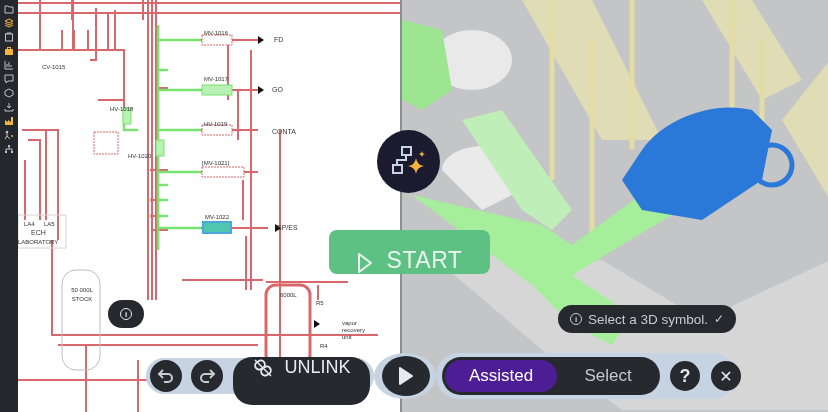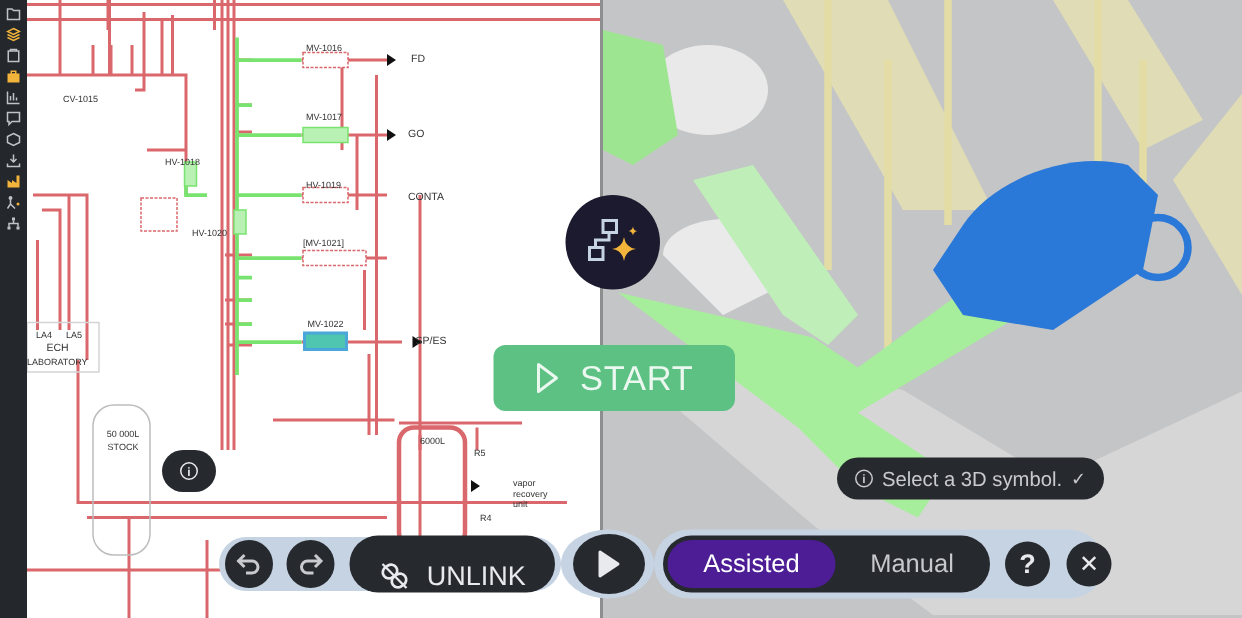--- a/index.html
+++ b/index.html
@@ -6,26 +6,26 @@
 body{width:828px;height:412px;overflow:hidden;background:#fff;font-family:"Liberation Sans",sans-serif;position:relative}
 .sidebar{position:absolute;left:0;top:0;width:18px;height:412px;background:#24272c;display:flex;flex-direction:column;align-items:center;padding-top:3px;gap:3px}
 .sb-icon{width:12px;height:11px;display:flex;align-items:center;justify-content:center}
 .sb-icon svg{width:10px;height:10px}
 .pid{position:absolute;left:18px;top:0;width:382px;height:412px;background:#fff;overflow:hidden}
 .scene{position:absolute;left:400px;top:0;width:428px;height:412px;overflow:hidden;background:#c9cacb;border-left:2px solid #8c8e90}
 .plbl{position:absolute;font-size:6px;color:#333;white-space:nowrap}
 .big{font-size:7px}
 .toast{position:absolute;background:#26292e;color:#e8eaed;border-radius:14px;display:flex;align-items:center;gap:6px;font-size:14px;padding:0 12px}
 .toast .ic{width:12px;height:12px;border:1.3px solid #e8eaed;border-radius:50%;font-size:8px;display:flex;align-items:center;justify-content:center;font-weight:bold}
-.start{position:absolute;left:329px;top:230px;width:161px;height:44px;background:#5cc183;border-radius:8px;display:flex;align-items:center;justify-content:center;gap:14px;color:#eaf8ef;font-size:23px;letter-spacing:.5px}
+.start{position:absolute;left:329px;top:230px;width:161px;height:44px;background:#5cc183;border-radius:8px;display:flex;align-items:flex-end;justify-content:center;gap:14px;color:#eaf8ef;font-size:23px;letter-spacing:.5px}
 .logo{position:absolute;left:377px;top:130px;width:63px;height:63px;border-radius:50%;background:#1b1a2e;display:flex;align-items:center;justify-content:center}
 .toolbar{position:absolute;left:140px;top:353px;height:46px;width:612px}
 .tb-bg{position:absolute;background:#c6d3e3;border-radius:23px}
 .circ{position:absolute;border-radius:50%;background:#26292e;display:flex;align-items:center;justify-content:center;color:#e8eaed}
-.unlink{position:absolute;left:93px;top:4px;width:137px;height:38px;background:#26292e;border-radius:19px;display:flex;align-items:flex-end;justify-content:center;gap:10px;color:#e8eaed;font-size:18px}
+.unlink{position:absolute;left:93px;top:4px;width:137px;height:48px;background:#26292e;border-radius:19px;display:flex;align-items:flex-start;justify-content:center;gap:10px;color:#e8eaed;font-size:18px}
 .seg{position:absolute;left:302px;top:4px;width:218px;height:38px;background:#26292e;border-radius:19px}
 .seg .on{position:absolute;left:3px;top:3px;width:112px;height:32px;background:#4c1d95;border-radius:16px;color:#fff;font-size:17px;display:flex;align-items:center;justify-content:center}
 .seg .off{position:absolute;left:118px;top:3px;width:96px;height:32px;color:#c6c8cb;font-size:17px;display:flex;align-items:center;justify-content:center}
 </style>
 </head>
 <body>
 
 <div class="sidebar">
  <div class="sb-icon">
       <svg viewBox="0 0 10 10">
@@ -226,21 +226,21 @@
       </svg>
   <span>UNLINK</span>
  </div>
  <div class="circ" style="left:242px;top:3px;width:48px;height:40px;border-radius:50%">
   <svg width="16" height="20" viewBox="0 0 16 20">
         <path d="M2 2l12 8-12 8z" fill="#e8eaed" stroke="#e8eaed" stroke-linejoin="round" stroke-width="2"></path>
       </svg>
  </div>
  <div class="seg">
   <div class="on">Assisted</div>
-  <div class="off">Manual</div>
+  <div class="off">Select</div>
  </div>
  <div class="circ" style="left:530px;top:8px;width:30px;height:30px;font-size:18px;font-weight:bold">
   <span>?</span>
  </div>
  <div class="circ" style="left:571px;top:8px;width:30px;height:30px;font-size:16px">
   <span>✕</span>
  </div>
 </div>
 
 </body></html>

